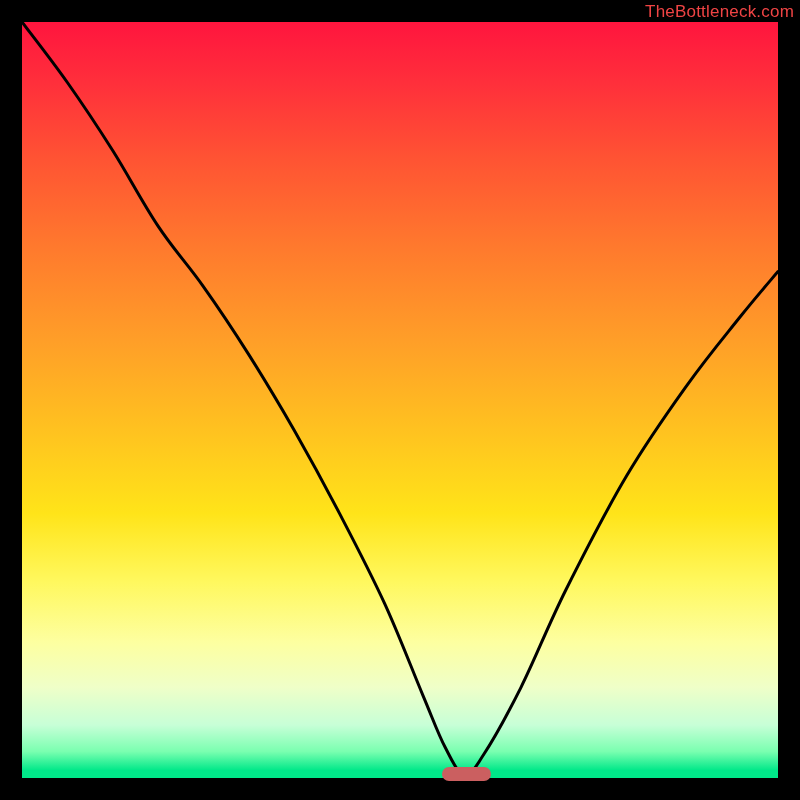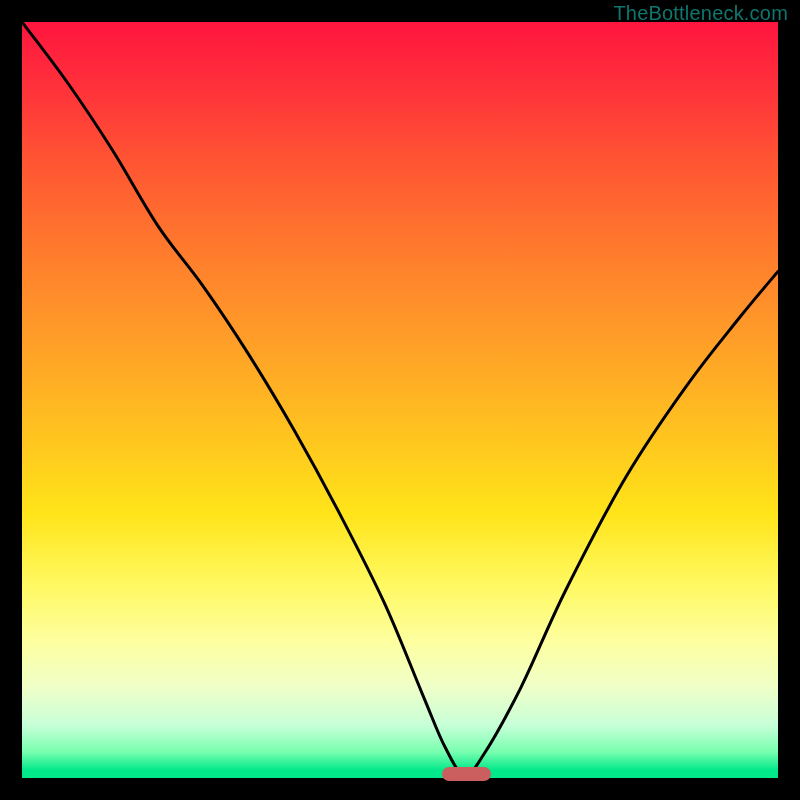--- a/index.html
+++ b/index.html
@@ -38,23 +38,23 @@
       #efffc8 88%,
       #c7ffd7 93%,
       #7affb0 96.5%,
       #00e889 99%,
       #00e889 100%
     );
   }
   .watermark {
     position: absolute;
     top: 2px;
-    right: 12px;
-    color: #0f766e;
-    font-size: 20px;
+    right: 6px;
+    color: #ef4444;
+    font-size: 17px;
     font-weight: 500;
     letter-spacing: 0.2px;
     user-select: none;
   }
   svg.curve {
     position: absolute;
     left: 0;
     top: 0;
     width: 756px;
     height: 756px;

